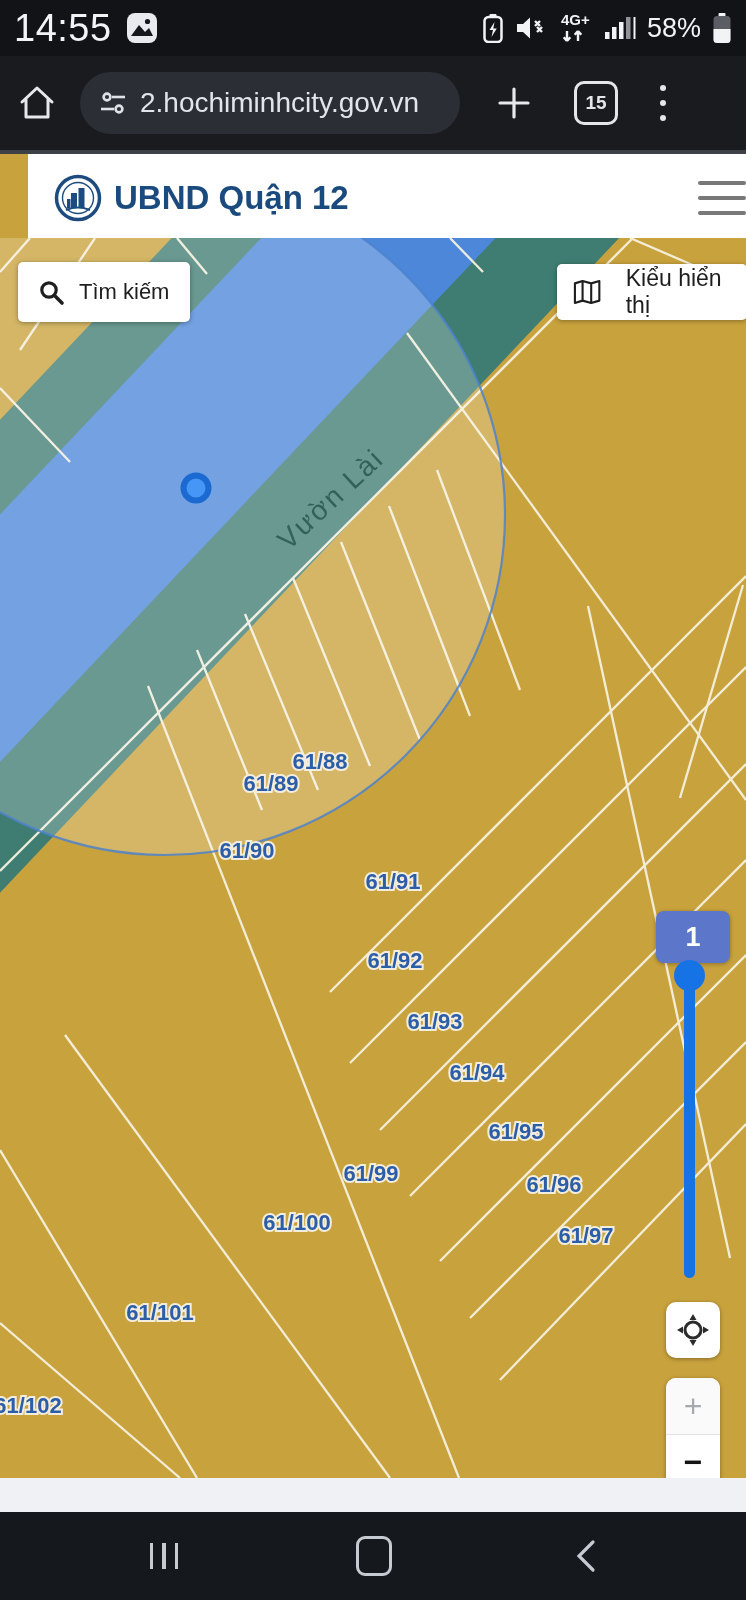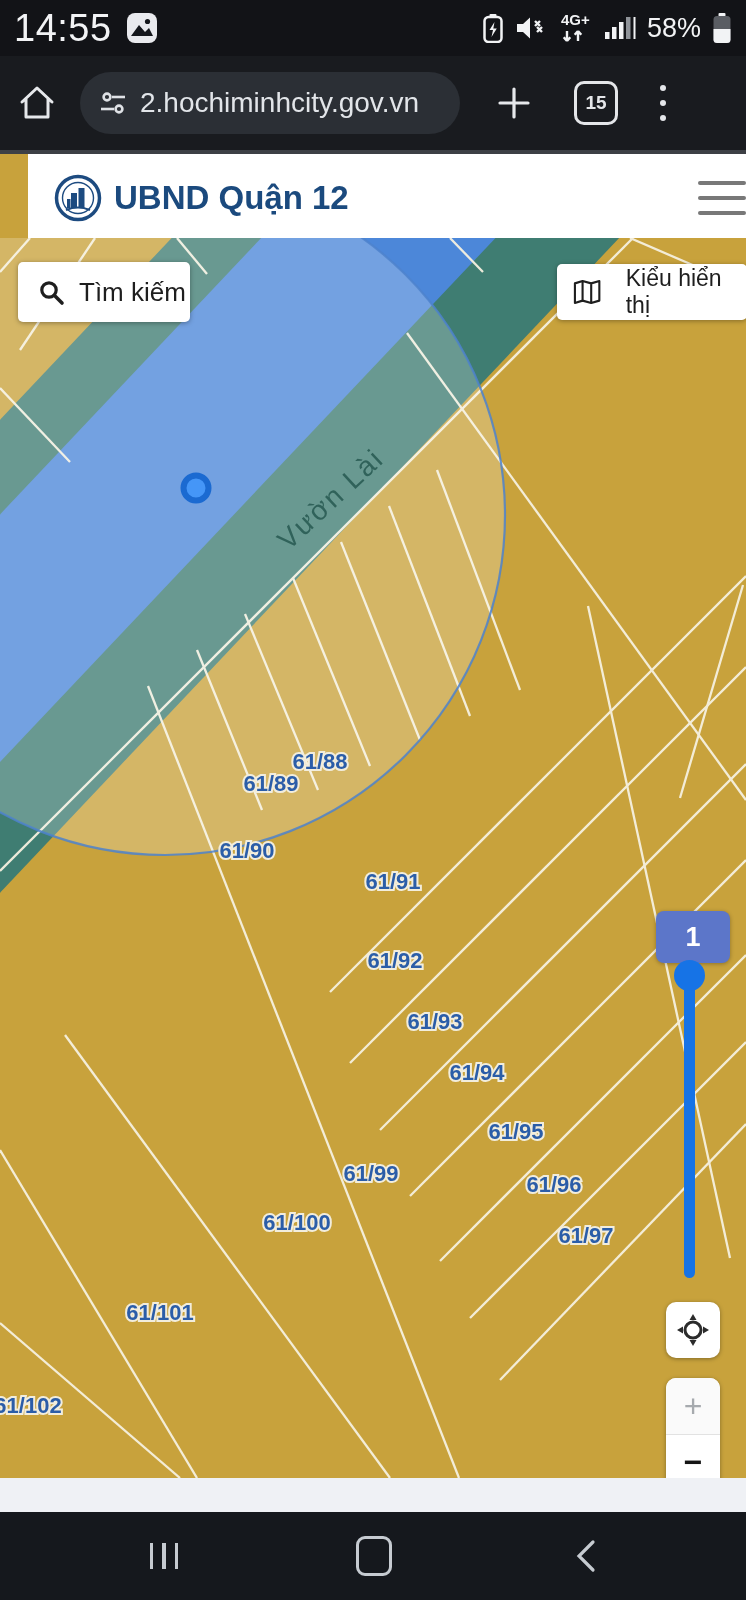--- a/index.html
+++ b/index.html
@@ -44,21 +44,21 @@
   .site-title{margin-left:12px;font-size:33px;font-weight:600;color:#1b4a7e;}
   .hamburger{margin-left:auto;display:flex;flex-direction:column;gap:11px;padding:6px 2px;}
   .hamburger i{width:48px;height:4px;background:#787878;border-radius:2px;}
   
   .map-area{position:absolute;left:0;top:238px;width:746px;height:1240px;overflow:visible;}
   .map-svg{position:absolute;left:0;top:0;}
   .map-btn{
     position:absolute;background:#fff;border-radius:5px;display:flex;align-items:center;
     box-shadow:0 1px 5px rgba(0,0,0,.35);color:#1e1e1e;
   }
-  .btn-search{left:18px;top:24px;width:152px;height:60px;gap:14px;padding-left:20px;font-size:26px;}
+  .btn-search{left:18px;top:24px;width:152px;height:60px;gap:14px;padding-left:20px;font-size:22px;}
   .btn-display{left:557px;top:26px;width:174px;height:56px;gap:24px;padding-left:16px;font-size:23px;}
   
   .zoom-badge{
     position:absolute;left:656px;top:673px;width:74px;height:52px;border-radius:8px;
     background:#5c76c9;box-shadow:0 1px 4px rgba(0,0,0,.3);
     display:flex;align-items:center;justify-content:center;
     color:#fff;font-size:27px;font-weight:700;
   }
   .zoom-track{position:absolute;left:684px;top:738px;width:11px;height:302px;border-radius:6px;background:#1673e6;}
   .zoom-knob{position:absolute;left:674px;top:722px;width:31px;height:31px;border-radius:50%;background:#1673e6;}

